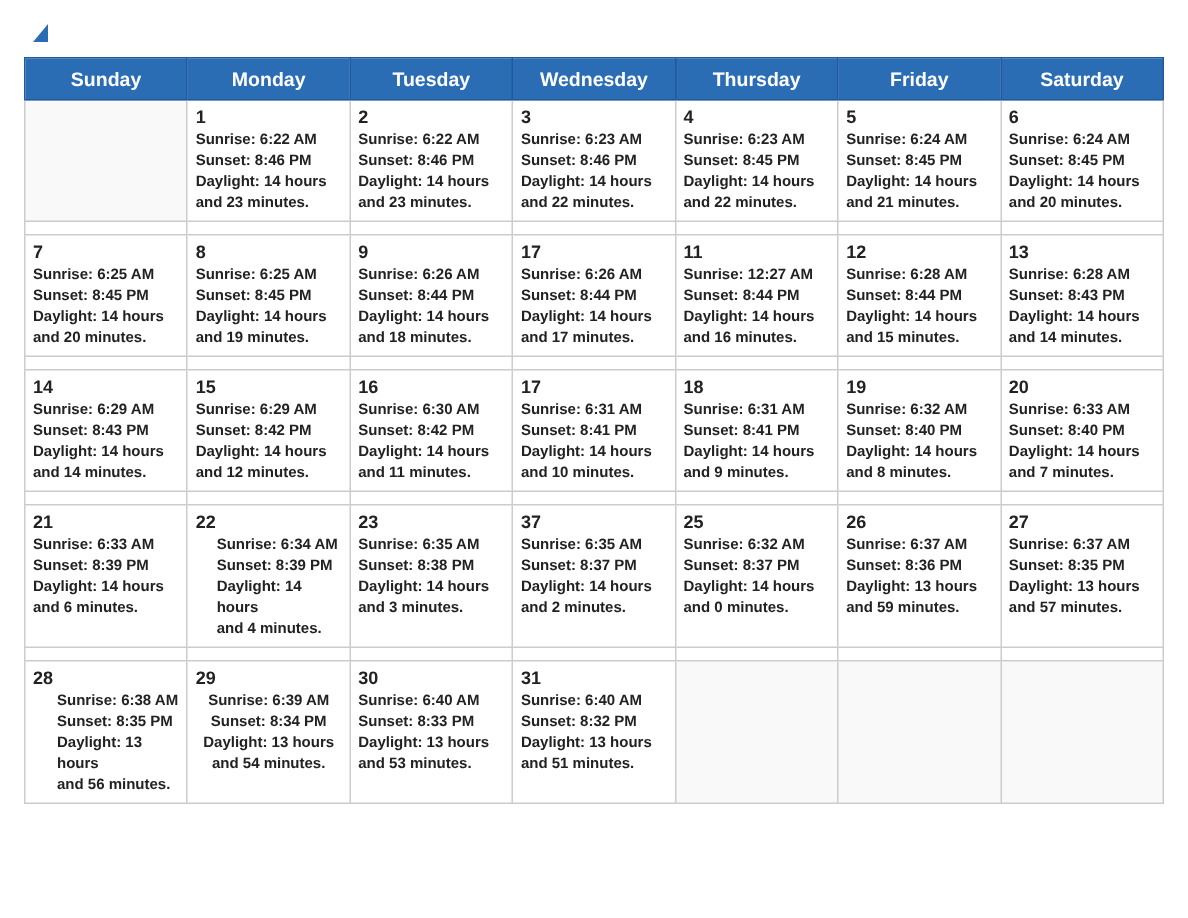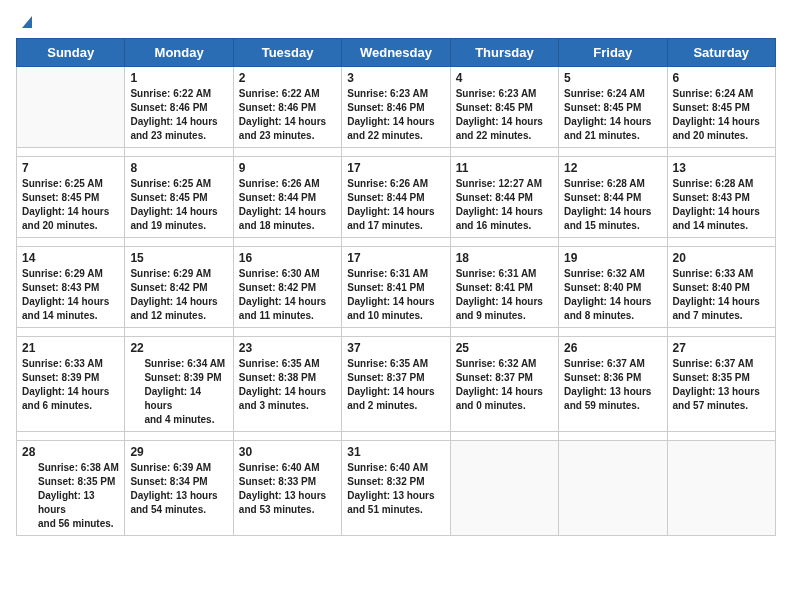--- a/index.html
+++ b/index.html
@@ -354,21 +354,21 @@
       <tr>
         <td>
           <span class="day-number">28</span>
           <div class="day-info" style="white-space: pre-line; margin-left: 16px;">Sunrise: 6:38 AM
 Sunset: 8:35 PM
 Daylight: 13 hours
 and 56 minutes.</div>
         </td>
         <td>
           <span class="day-number">29</span>
-          <div class="day-info" style="white-space: pre-line;">Sunrise: 6:39 AM
+          <div class="day-info" style="white-space: pre-line; text-align: center;">Sunrise: 6:39 AM
 Sunset: 8:34 PM
 Daylight: 13 hours
 and 54 minutes.</div>
         </td>
         <td>
           <span class="day-number">30</span>
           <div class="day-info" style="white-space: pre-line;">Sunrise: 6:40 AM
 Sunset: 8:33 PM
 Daylight: 13 hours
 and 53 minutes.</div>

